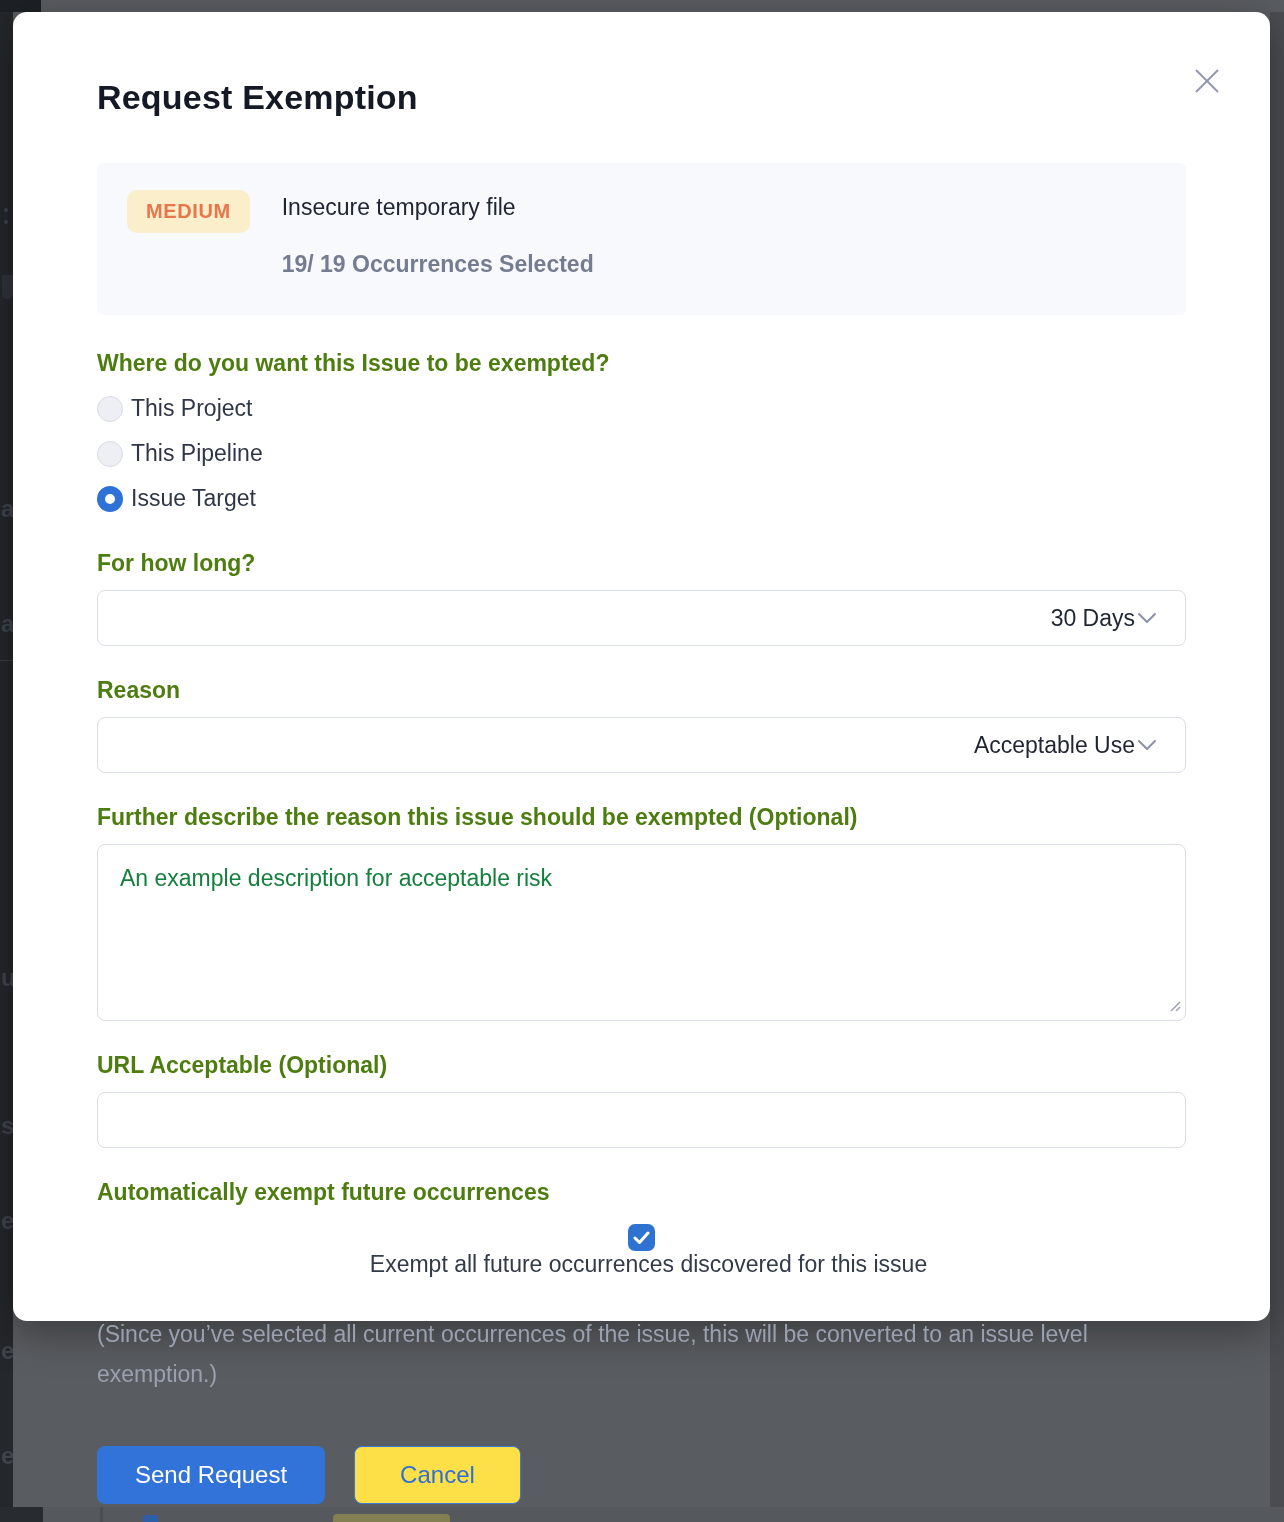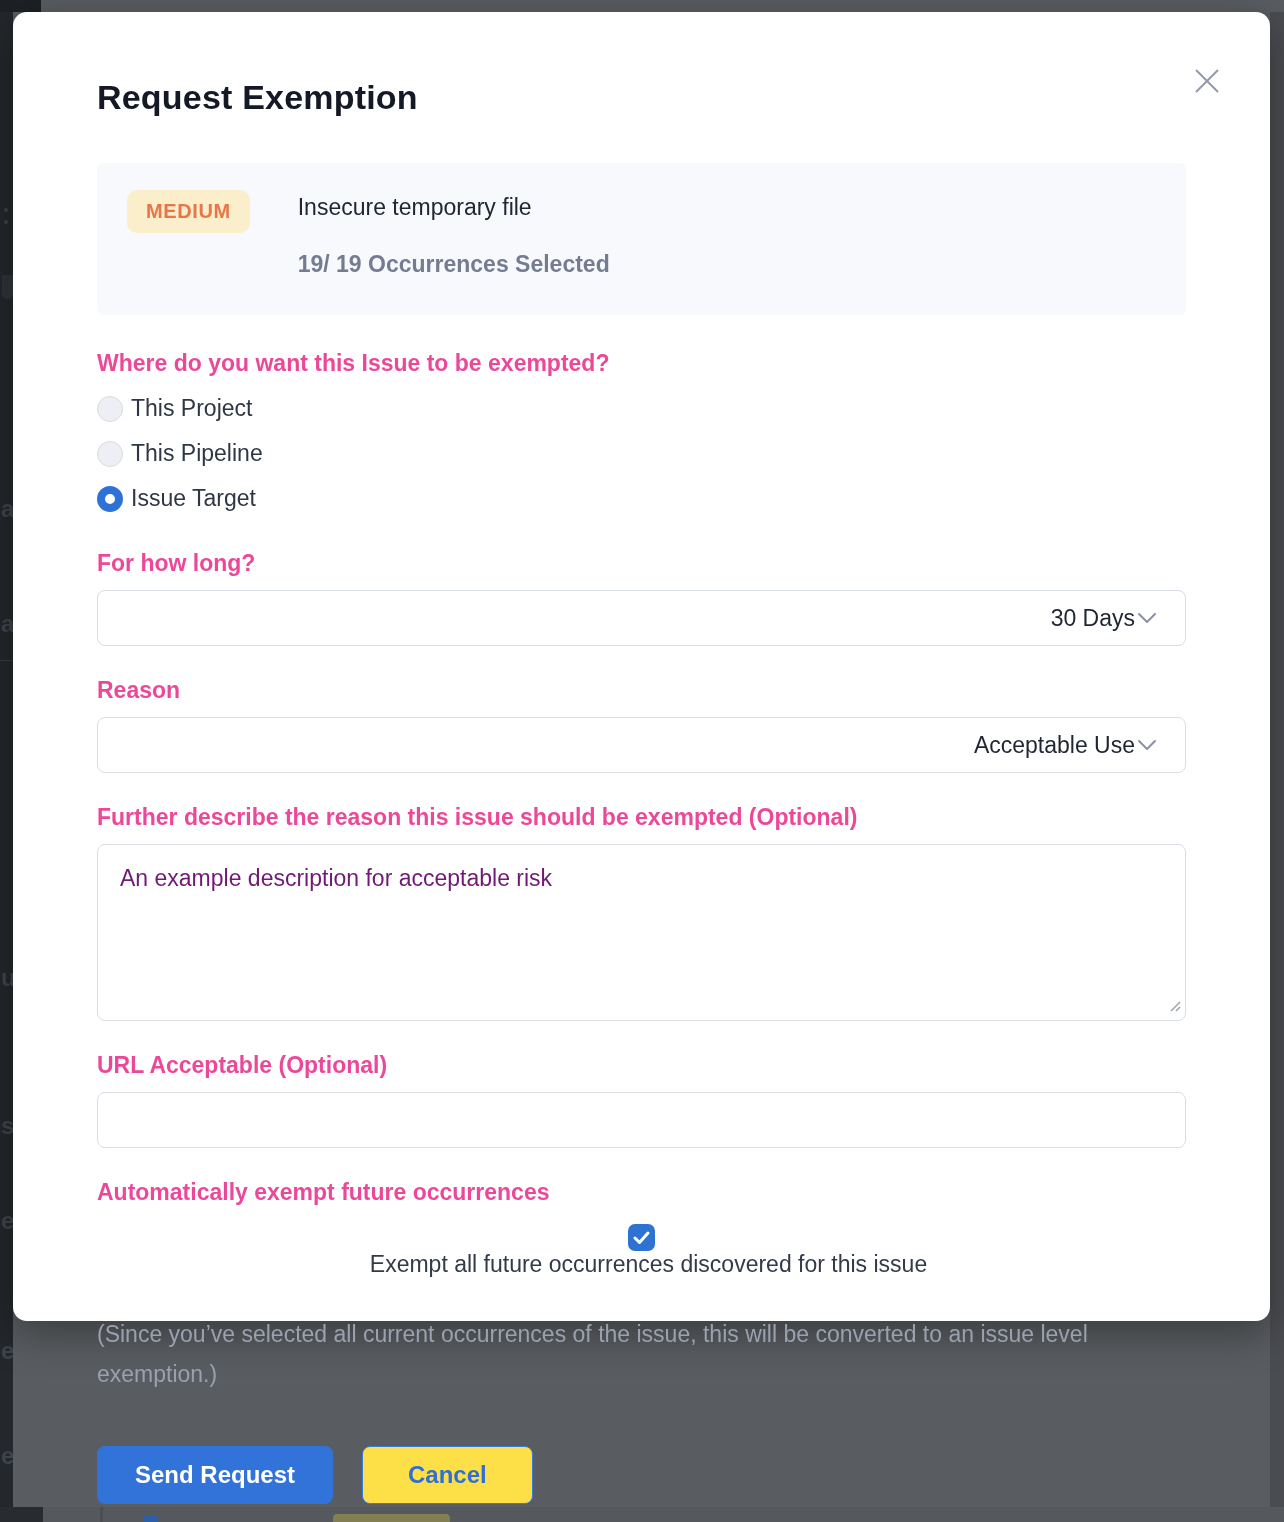--- a/index.html
+++ b/index.html
@@ -35,32 +35,32 @@
     padding:66px 84px 0 84px;
   }
   .close-btn {
     position:absolute; top:52px; right:46px; width:34px; height:34px;
     display:flex; align-items:center; justify-content:center; cursor:pointer; background:none; border:none;
   }
   .modal-title { font-size:34px; font-weight:700; color:#141925; letter-spacing:.2px; }
 
   .issue-card {
     margin-top:46px; background:#f7f9fc; border-radius:6px;
-    height:152px; padding:27px 30px; display:flex; gap:48px;
+    height:152px; padding:27px 30px; display:flex; gap:32px;
   }
   .severity-badge {
     align-self:flex-start; background:#faeecb; color:#e8764a;
     font-size:20px; font-weight:700; letter-spacing:.6px;
     padding:10px 19px; border-radius:10px;
   }
   .issue-meta { display:flex; flex-direction:column; }
   .issue-name { font-size:23px; color:#202634; margin-top:4px; }
   .issue-occurrences { font-size:23px; font-weight:700; color:#747c92; margin-top:30px; }
 
-  .field-label { font-size:23px; font-weight:600; color:#ec4899; }
+  .field-label { font-size:23px; font-weight:600; color:#4d7c0f; }
   .scope-label { margin-top:35px; }
 
   .radio-row { display:flex; align-items:center; margin-top:18px; cursor:pointer; }
   .radio-row:first-of-type { margin-top:21px; }
   .radio-circle {
     width:26px; height:26px; border-radius:50%;
     background:#edeff4; border:1px solid #d8dbe3; flex:0 0 26px;
   }
   .radio-row.selected .radio-circle { background:#ffffff; border:8px solid #2e72d8; }
   .radio-label { font-size:23px; color:#2f3645; margin-left:8px; }
@@ -76,42 +76,42 @@
   .select-value { font-size:23px; color:#1f2532; flex:1; }
   .chevron { flex:0 0 auto; display:flex; }
 
   .textarea-box {
     margin-top:13px; width:1089px; height:177px; position:relative;
     border:1px solid #d9dde5; border-radius:8px; background:#fff;
   }
   .textarea-box textarea {
     width:100%; height:100%; border:none; outline:none; resize:none;
     font-family:"Liberation Sans","DejaVu Sans",sans-serif;
-    font-size:23px; color:#701a75; padding:20px 22px; background:transparent; border-radius:8px;
+    font-size:23px; color:#15803d; padding:20px 22px; background:transparent; border-radius:8px;
   }
   .resize-handle { position:absolute; right:4px; bottom:4px; }
 
   .text-input {
     margin-top:13px; width:1089px; height:56px;
     border:1px solid #d9dde5; border-radius:8px; background:#fff;
     font-family:"Liberation Sans","DejaVu Sans",sans-serif;
     font-size:23px; color:#1f2532; padding:0 24px; outline:none; display:block;
   }
 
   .checkbox-row { display:flex; align-items:center; margin-top:18px; cursor:pointer;flex-direction:column; }
   .checkbox-square {
     width:27px; height:27px; border-radius:7px; background:#2e72d2; flex:0 0 27px;
     display:flex; align-items:center; justify-content:center;
   }
   .checkbox-label { font-size:23px; color:#333a48; margin-left:14px; }
 
   .note-text { margin-top:36px; font-size:23px; line-height:40px; color:#9aa0af; max-width:1070px; }
 
   .actions { margin-top:52px; display:flex; gap:29px; }
-  .btn { height:58px; border-radius:8px; font-family:inherit; font-size:24px; font-weight:700; cursor:pointer; }
+  .btn { height:58px; border-radius:8px; font-family:inherit; font-size:24px; font-weight:400; cursor:pointer; }
   .btn-primary { background:#3173d8; color:#ffffff; border:none; padding:0 38px; }
   .btn-secondary { background:#fde047; color:#2f6fd8; border:1px solid #3b79de; padding:0 45px; }
 </style>
 </head>
 <body>
 
 <div class="top-left-block"></div>
 <div class="left-strip">
   <span class="ghost-dot" style="top:196px"></span>
   <span class="ghost-dot" style="top:208px"></span>

